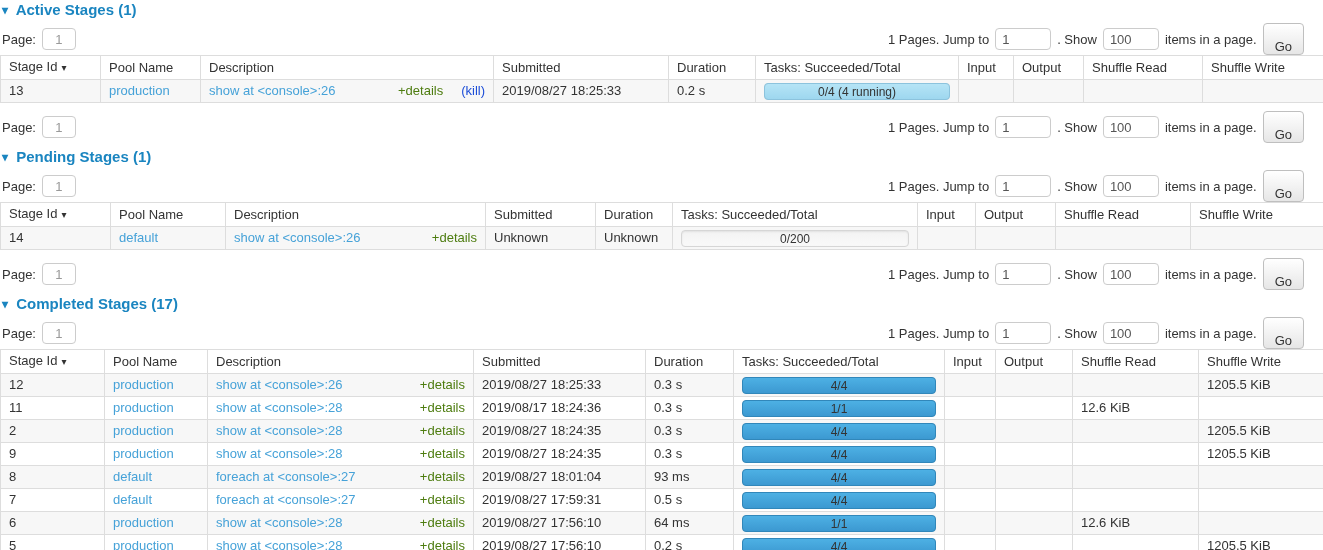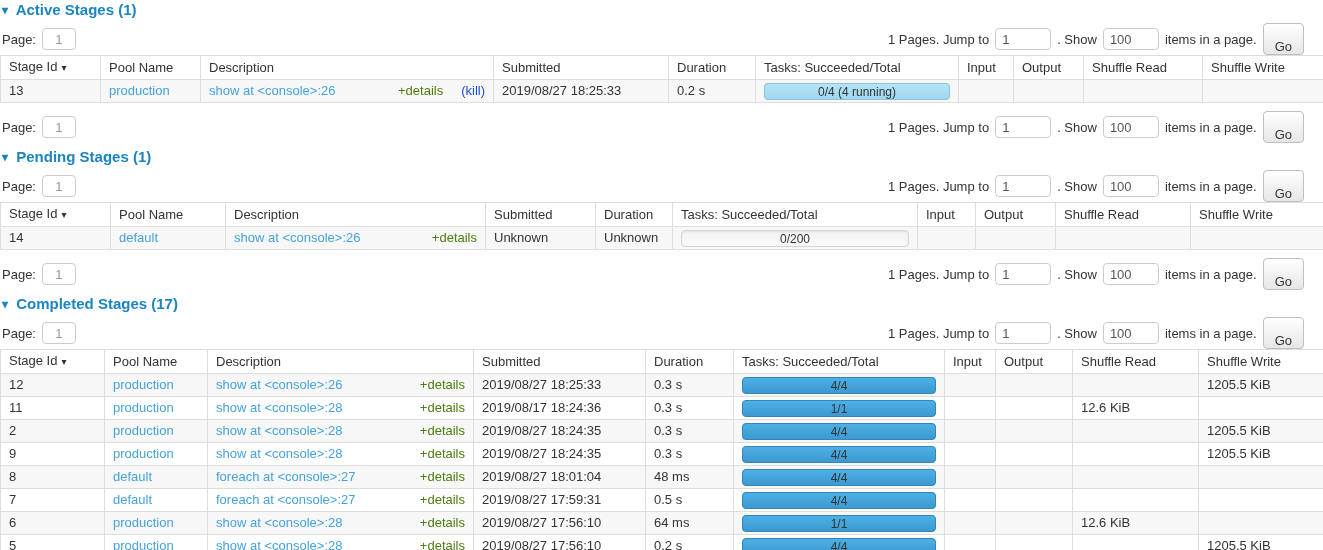--- a/index.html
+++ b/index.html
@@ -381,21 +381,21 @@
         <tr class="striped">
           <td>8</td>
           <td><a class="link">default</a></td>
           <td>
             <div class="desc-wrap">
               <a class="link">foreach at &lt;console&gt;:27</a>
               <span class="details">+details</span>
             </div>
           </td>
           <td>2019/08/27 18:01:04</td>
-          <td>48 ms</td>
+          <td>93 ms</td>
           <td class="tasks-cell">
             <div class="progress">
               <div class="bar completed"></div>
               <span class="ptext">4/4</span>
             </div>
           </td>
           <td></td>
           <td></td>
           <td></td>
           <td></td>

